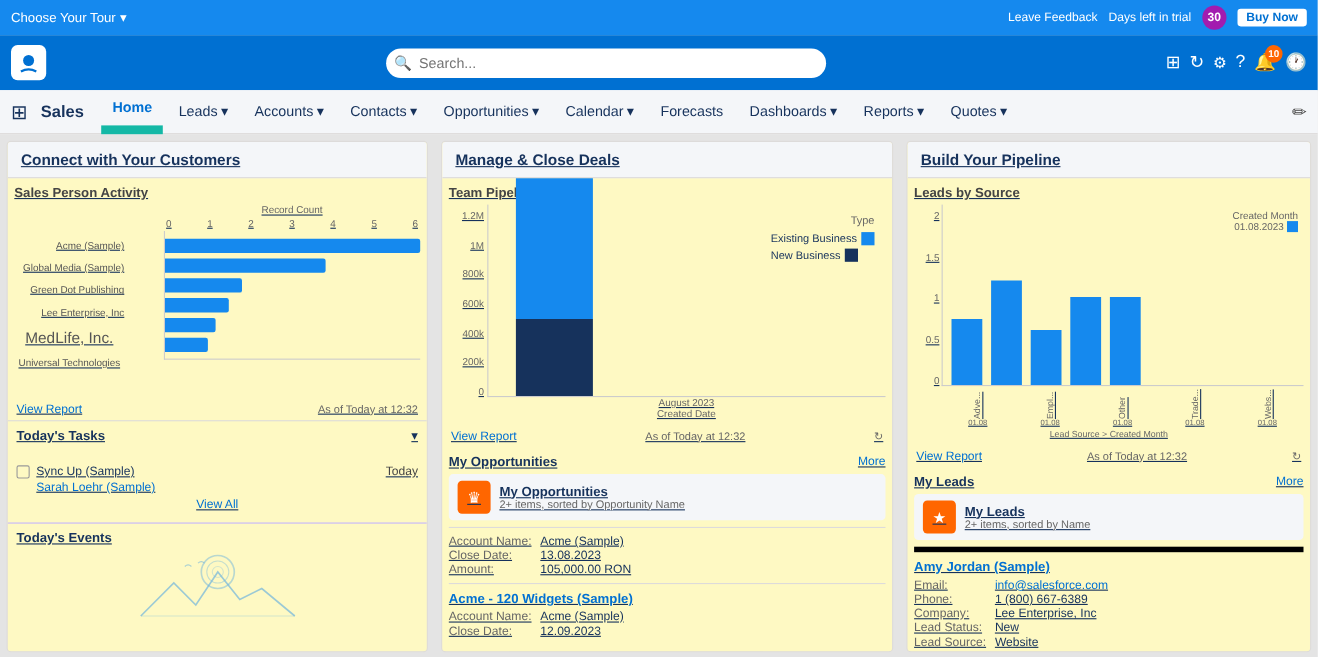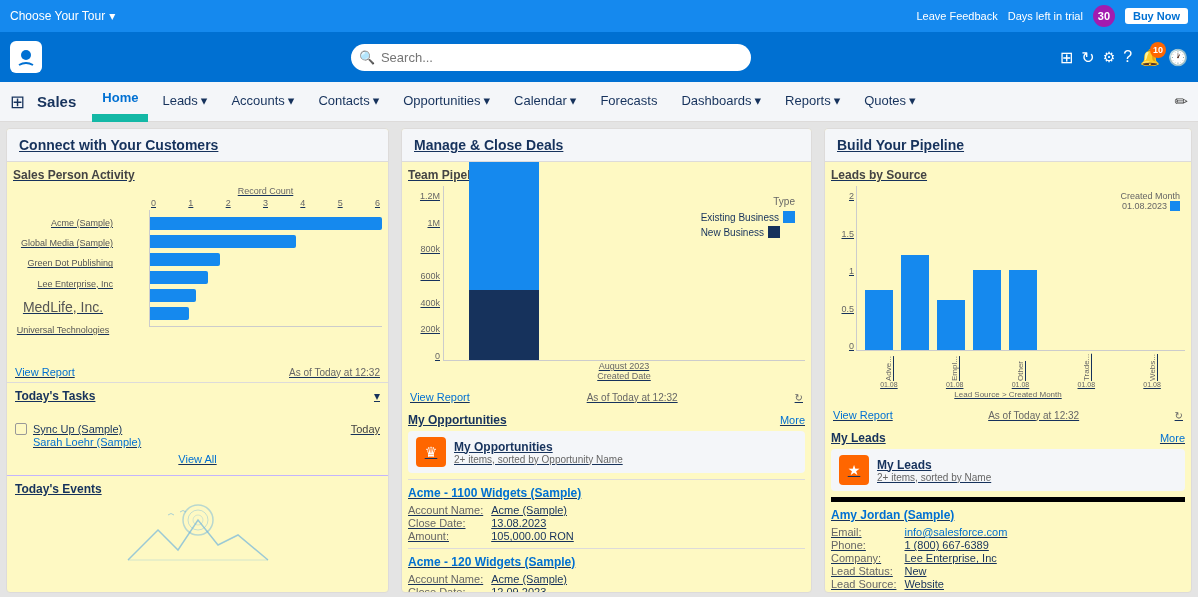--- a/index.html
+++ b/index.html
@@ -556,21 +556,20 @@
         <a class="more-link">More</a>
       </div>
       <div class="my-opps-banner">
         <div class="banner-icon">♛</div>
         <div>
           <div class="banner-title">My Opportunities</div>
           <div class="banner-sub">2+ items, sorted by Opportunity Name</div>
         </div>
       </div>
       <div class="opp-card">
-        <div class="opp-name">Acme - 1100 Widgets (Sample)</div>
         <div class="opp-details">
           <span class="opp-label">Account Name:</span>
           <span class="opp-value">Acme (Sample)</span>
           <span class="opp-label">Close Date:</span>
           <span class="opp-value">13.08.2023</span>
           <span class="opp-label">Amount:</span>
           <span class="opp-value">105,000.00 RON</span>
         </div>
       </div>
       <div class="opp-card">

